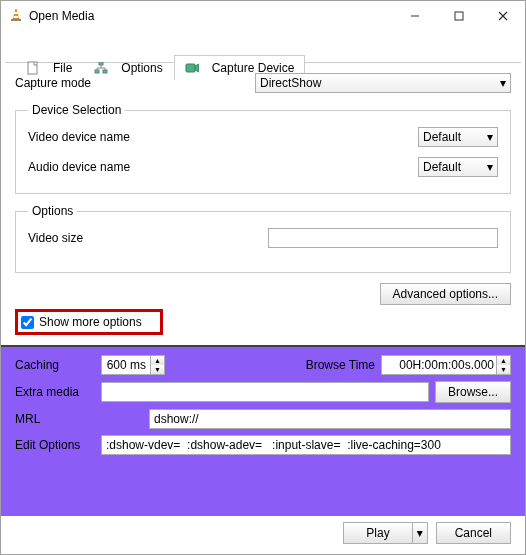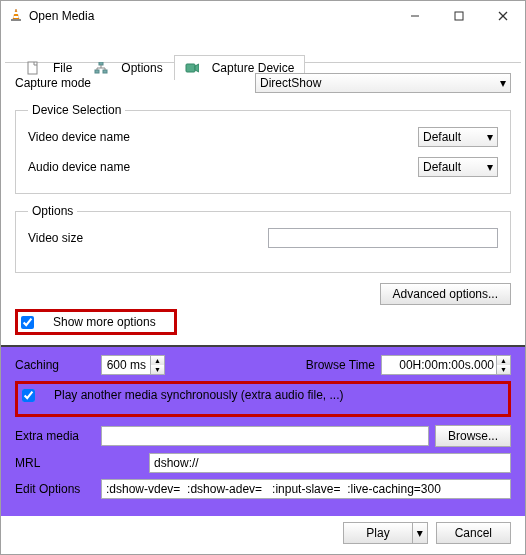--- a/index.html
+++ b/index.html
@@ -22,21 +22,21 @@
   legend { font-size: 12px; padding: 0 4px; }
   .dev-row { display: flex; align-items: center; margin-bottom: 10px; }
   .dev-row .dlabel { flex: 1; }
   .dev-combo { width: 80px; border: 1px solid #adadad; height: 20px; background: linear-gradient(#fff,#eee); display: flex; align-items: center; padding: 0 4px; position: relative; }
   .dev-combo .arrow { position: absolute; right: 4px; }
   .txt { border: 1px solid #abadb3; height: 20px; background: #fff; padding: 0 4px; }
   .adv-row { text-align: right; margin: 8px 0 4px 0; }
   .btn { border: 1px solid #adadad; background: linear-gradient(#fff,#e5e5e5); padding: 3px 12px; font-size: 12px; height: 22px; display: inline-flex; align-items: center; }
   .highlight { border: 3px solid #c40000; display: inline-flex; padding: 3px 18px 3px 3px; margin-bottom: 6px; }
   .highlight2 { border: 3px solid #c40000; padding: 4px 4px 12px 4px; margin: 4px 0 8px 0; }
-  .chk { display: flex; align-items: center; gap: 19px; }
+  .chk { display: flex; align-items: center; gap: 5px; }
   .lower { border-top: 2px solid #404040; padding: 8px 14px 0 14px; background: #8b5cf6; flex: 1; }
   .lrow { display: flex; align-items: center; margin-bottom: 6px; gap: 6px; }
   .lrow .llabel { width: 80px; }
   .spin { border: 1px solid #abadb3; height: 20px; width: 64px; display: flex; align-items: center; padding: 0 4px 0 4px; background: #fff; position: relative; justify-content: flex-end; }
   .spin .spbtns { position: absolute; right: 0; top: 0; bottom: 0; width: 14px; display: flex; flex-direction: column; }
   .spin .spbtns div { flex:1; border-left:1px solid #abadb3; display:flex; align-items:center; justify-content:center; background:linear-gradient(#fff,#e5e5e5); font-size:7px; }
   .btnbar { display: flex; justify-content: flex-end; gap: 8px; padding: 6px 14px 10px 14px; }
   .btn-drop { display: inline-flex; }
   .btn-drop .main { border-right: none; padding: 3px 22px; }
   .btn-drop .dd { width: 16px; padding: 0; display:flex; align-items:center; justify-content:center; }
@@ -173,26 +173,20 @@
       <span>Browse Time</span>
       <div class="spin timefield" style="width:130px;">
         <span style="margin-right:14px;">00H:00m:00s.000</span>
         <div class="spbtns">
             <div>▲</div>
             <div>▼</div>
           </div>
       </div>
     </div>
 
-    <div class="highlight2">
-      <label class="chk">
-        <input type="checkbox" checked="" style="">
-        <span>Play another media synchronously (extra audio file, ...)</span>
-      </label>
-    </div>
 
     <div class="lrow">
       <span class="llabel">Extra media</span>
       <input class="txt" style="flex: 1 1 0%;" value="">
       <button class="btn">
           <span>Browse...</span>
         </button>
     </div>
 
     <div class="lrow">

